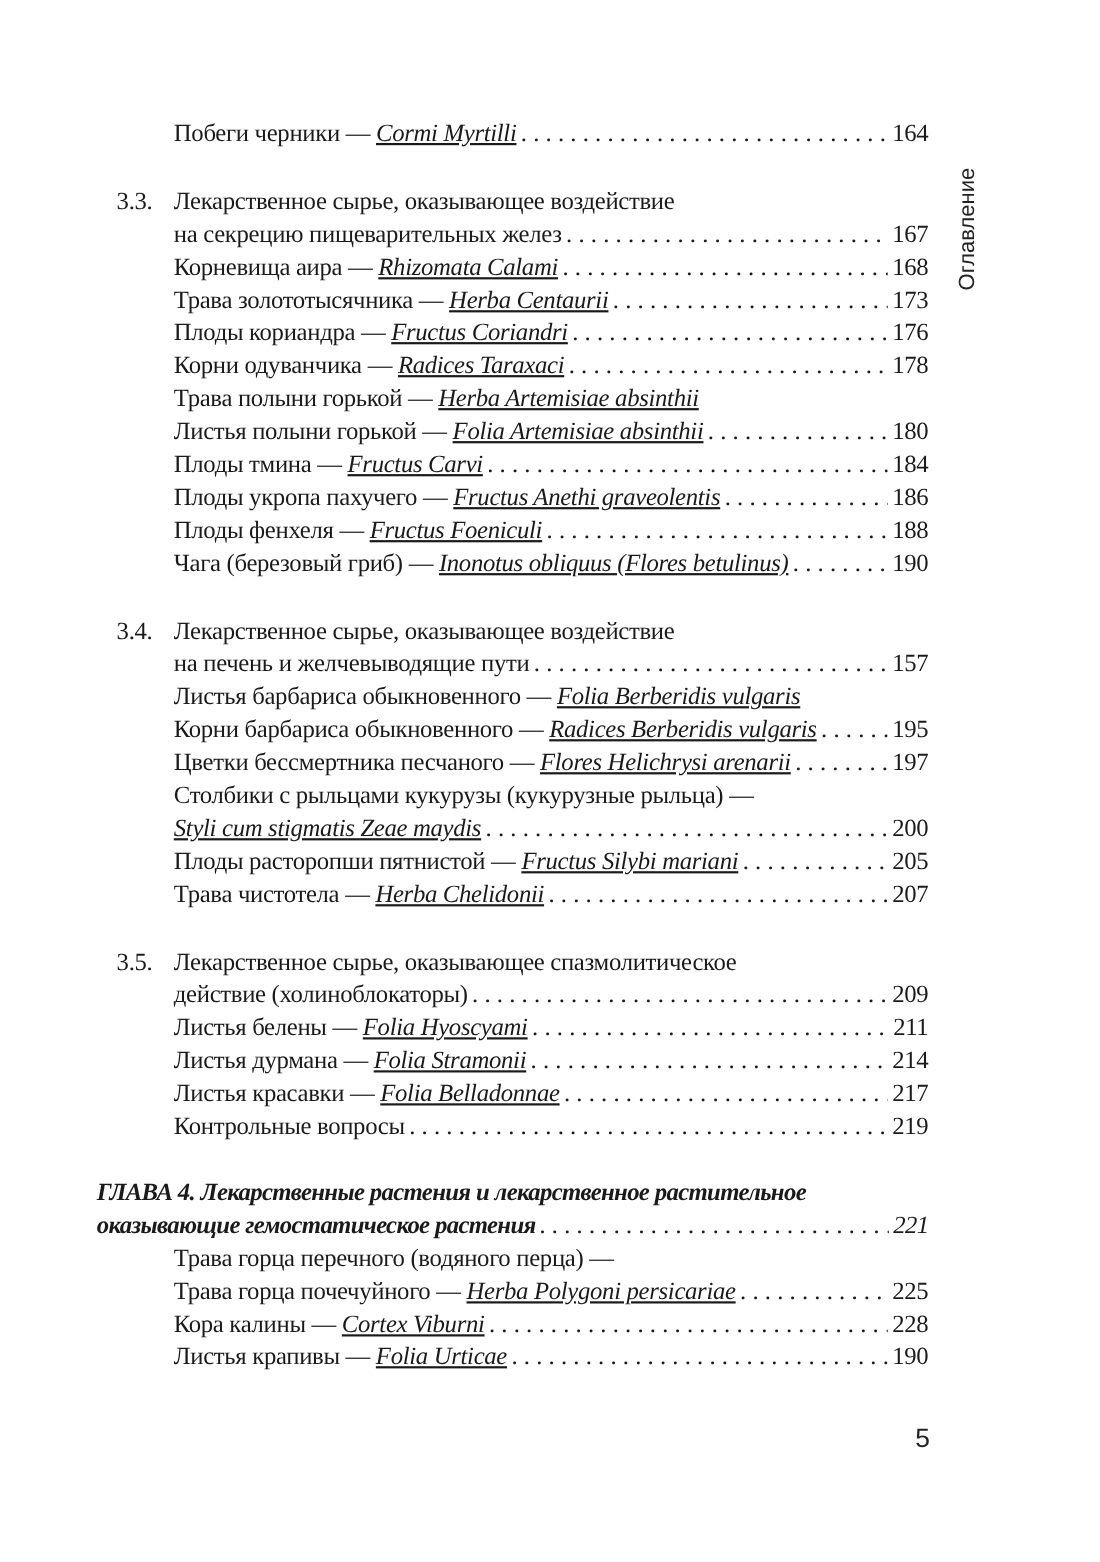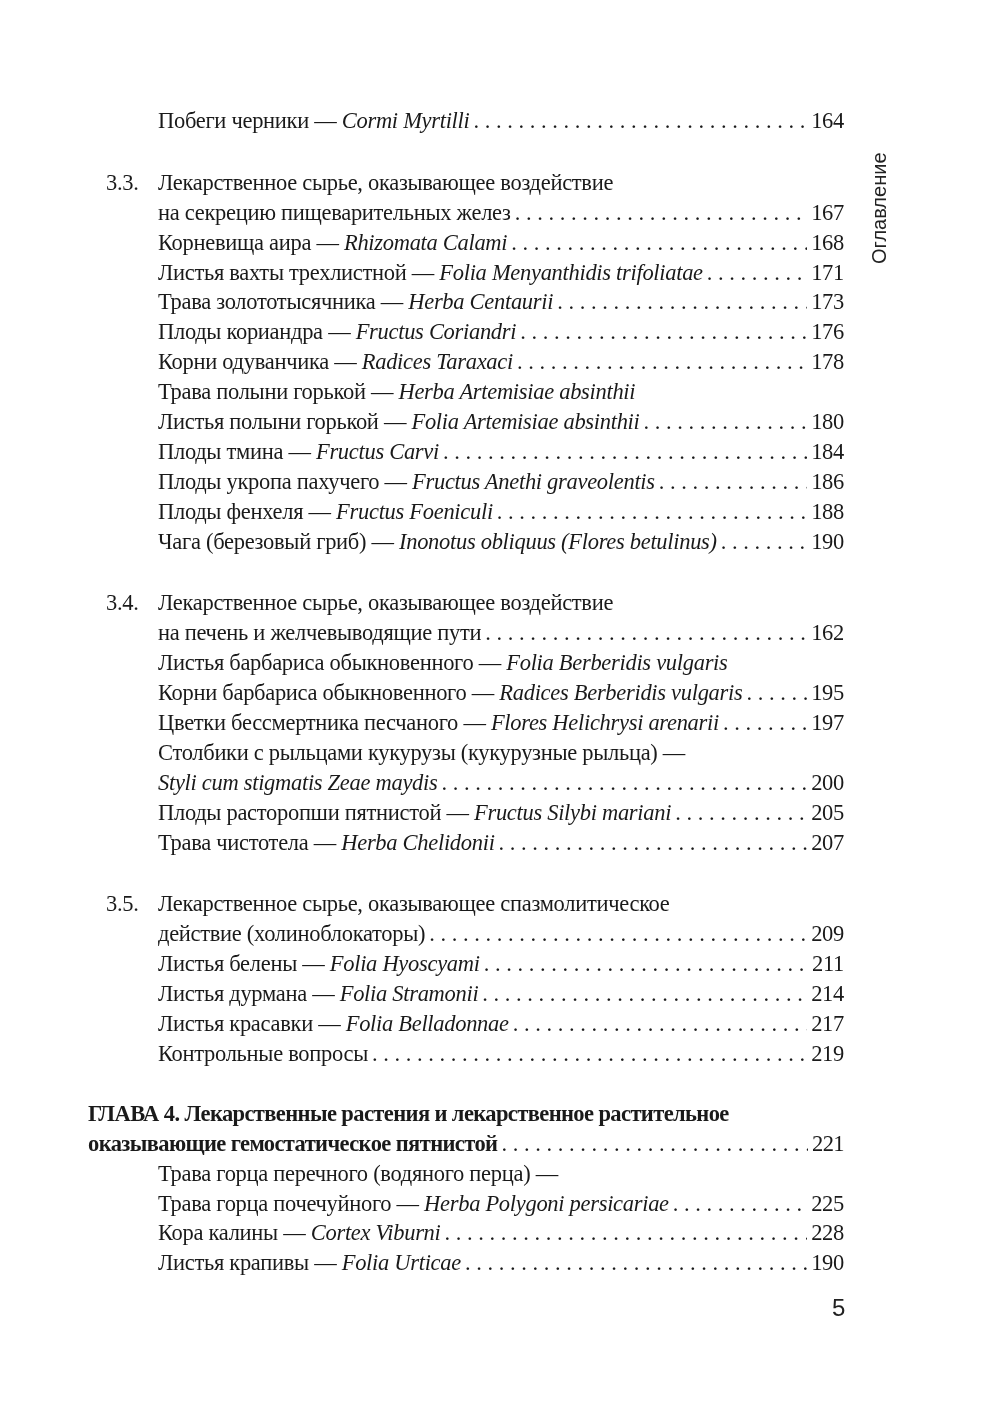--- a/index.html
+++ b/index.html
@@ -3,24 +3,24 @@
 <meta charset="utf-8">
 <style>
   html, body { margin: 0; padding: 0; background: #ffffff; }
   body { width: 1000px; height: 1420px; position: relative; overflow: hidden;
          font-family: "Liberation Serif", "DejaVu Serif", serif; color: #1a1a1a; }
   .toc { position: absolute; left: 88px; top: 108px; width: 756px; }
   .row { display: flex; align-items: baseline; height: 29.9px; font-size: 22.5px;
          letter-spacing: -0.3px; white-space: nowrap; }
   .row.l1 { padding-left: 70px; }
   .row.l0 { padding-left: 18px; margin-top: 32px; }
-  .row.chap { padding-left: 0; font-weight: bold; letter-spacing: -0.6px; }
+  .row.chap { padding-left: 0; font-weight: bold; letter-spacing: -0.6px; font-style: italic; }
   .num { display: inline-block; width: 52px; }
   .text { flex: 0 0 auto; }
-  .text i { font-style: italic; }
+  .text i { font-style: italic; text-decoration: underline; }
   .leader { flex: 1 1 auto; overflow: hidden; margin: 0 4px; font-weight: normal; letter-spacing: 3.4px; }
   .leader::before { content: ". . . . . . . . . . . . . . . . . . . . . . . . . . . . . . . . . . . . . . . . . . . . . . . . . . . . . . . . . . . . . . . . . . . . . . . . . . . . . ."; letter-spacing: 0; }
   .page { flex: 0 0 auto; text-align: left; font-weight: normal; }
   .gap { height: 30px; }
   .side { position: absolute; left: 864px; top: 118px; width: 30px; height: 150px;
           font-family: "Liberation Sans", "DejaVu Sans", sans-serif; font-size: 20px; color: #222; }
   .side span { position: absolute; left: 0; top: 0; transform-origin: 0 0;
                transform: translate(4px, 146px) rotate(-90deg); white-space: nowrap; }
   .pagenum { position: absolute; left: 832px; top: 1294px;
              font-family: "Liberation Sans", "DejaVu Sans", sans-serif; font-size: 24px; color: #222; }
@@ -47,25 +47,20 @@
         <span class="text"><span>на секрецию пищеварительных желез</span><i></i></span>
         <span class="leader"></span>
         <span class="page">167</span>
       </div>
       <div class="row l1">
         <span class="text"><span>Корневища аира — </span><i>Rhizomata Calami</i></span>
         <span class="leader"></span>
         <span class="page">168</span>
       </div>
       <div class="row l1">
-        <span class="text"><span>Листья вахты трехлистной — </span><i>Folia Menyanthidis trifoliatae</i></span>
-        <span class="leader"></span>
-        <span class="page">171</span>
-      </div>
-      <div class="row l1">
         <span class="text"><span>Трава золототысячника — </span><i>Herba Centaurii</i></span>
         <span class="leader"></span>
         <span class="page">173</span>
       </div>
       <div class="row l1">
         <span class="text"><span>Плоды кориандра — </span><i>Fructus Coriandri</i></span>
         <span class="leader"></span>
         <span class="page">176</span>
       </div>
       <div class="row l1">
@@ -101,21 +96,21 @@
         <span class="leader"></span>
         <span class="page">190</span>
       </div>
       <div class="row l0">
         <span class="num">3.4.</span>
         <span class="text"><span>Лекарственное сырье, оказывающее воздействие</span><i></i></span>
       </div>
       <div class="row l1">
         <span class="text"><span>на печень и желчевыводящие пути</span><i></i></span>
         <span class="leader"></span>
-        <span class="page">162</span>
+        <span class="page">157</span>
       </div>
       <div class="row l1">
         <span class="text"><span>Листья барбариса обыкновенного — </span><i>Folia Berberidis vulgaris</i></span>
       </div>
       <div class="row l1">
         <span class="text"><span>Корни барбариса обыкновенного — </span><i>Radices Berberidis vulgaris</i></span>
         <span class="leader"></span>
         <span class="page">195</span>
       </div>
       <div class="row l1">
@@ -170,21 +165,21 @@
         <span class="leader"></span>
         <span class="page">219</span>
       </div>
     </div>
   <div class="gap"></div>
   <div>
     <div class="row chap">
       <span class="text">ГЛАВА 4. Лекарственные растения и лекарственное растительное</span>
     </div>
     <div class="row chap">
-      <span class="text">оказывающие гемостатическое пятнистой</span>
+      <span class="text">оказывающие гемостатическое растения</span>
       <span class="leader"></span>
       <span class="page">221</span>
     </div>
   </div>
   <div id="toc-part2">
       <div class="row l1">
         <span class="text"><span>Трава горца перечного (водяного перца) —</span><i></i></span>
       </div>
       <div class="row l1">
         <span class="text"><span>Трава горца почечуйного — </span><i>Herba Polygoni persicariae</i></span>

